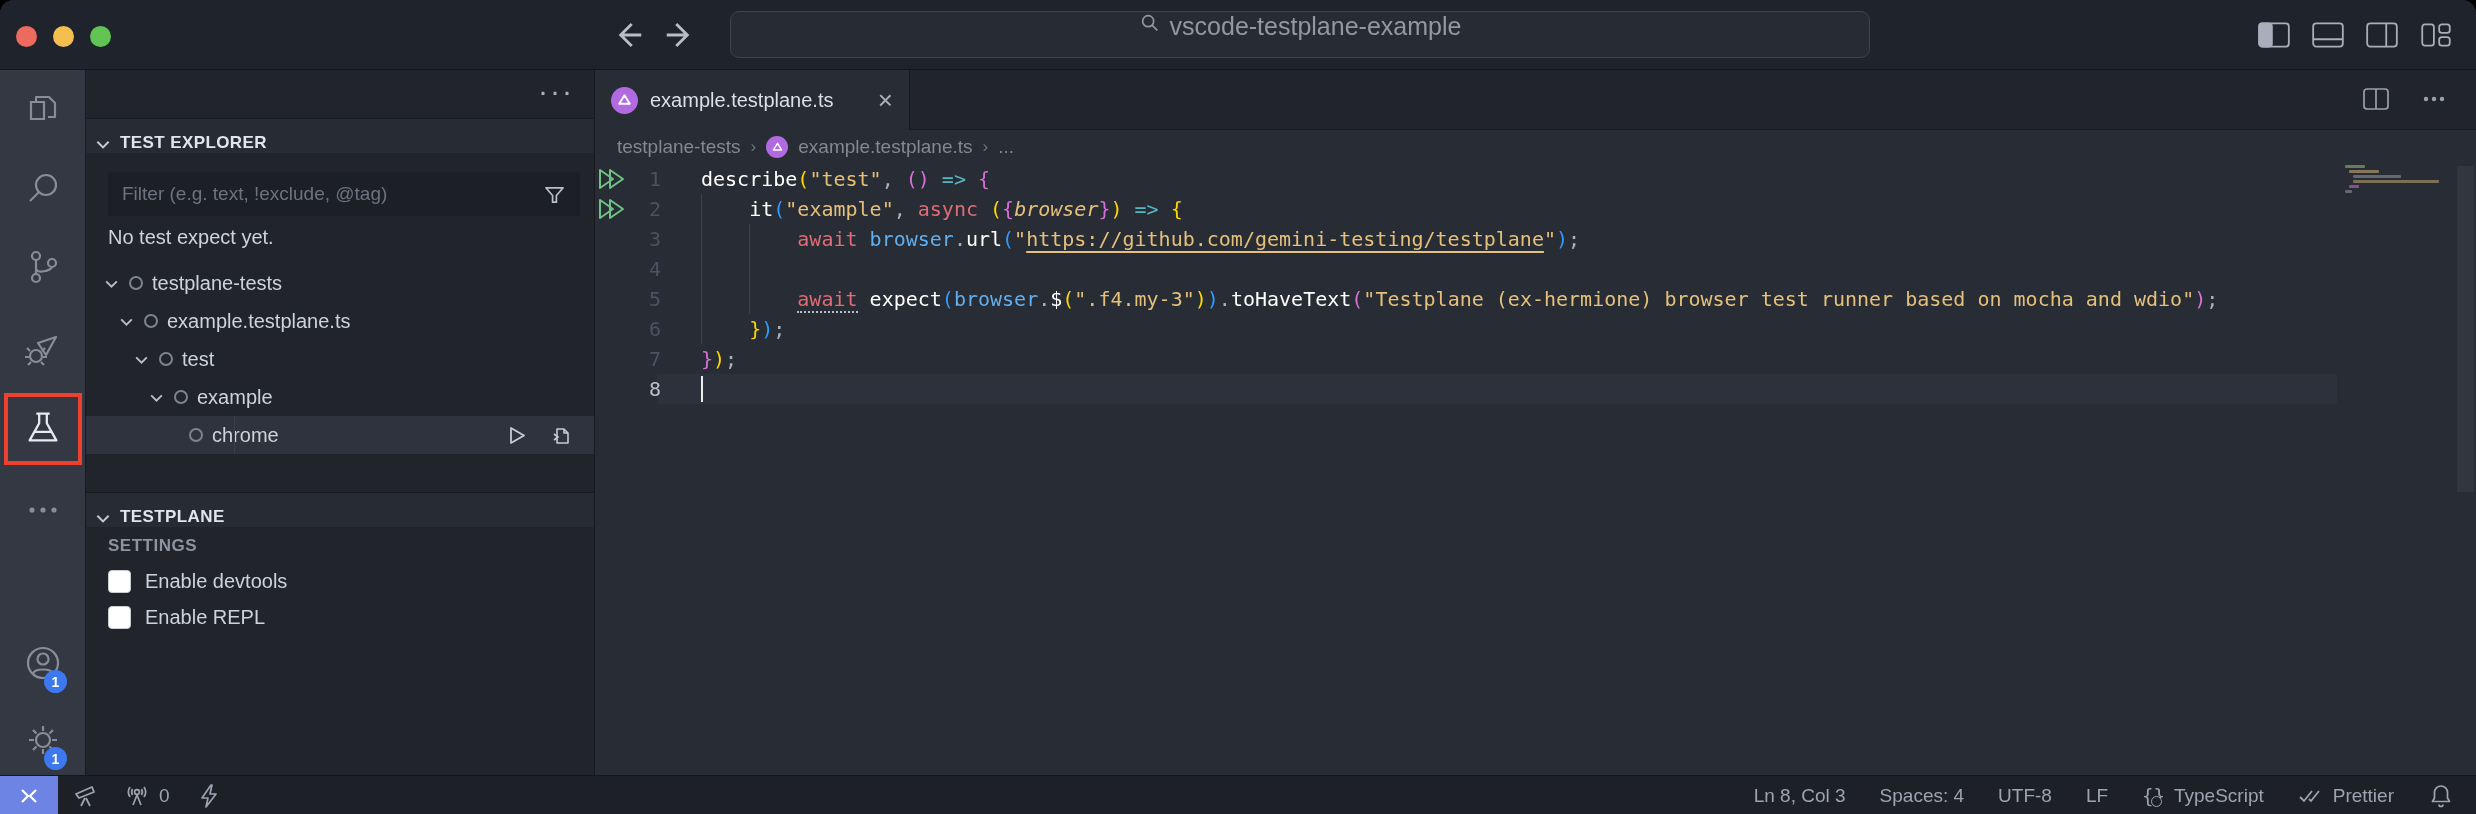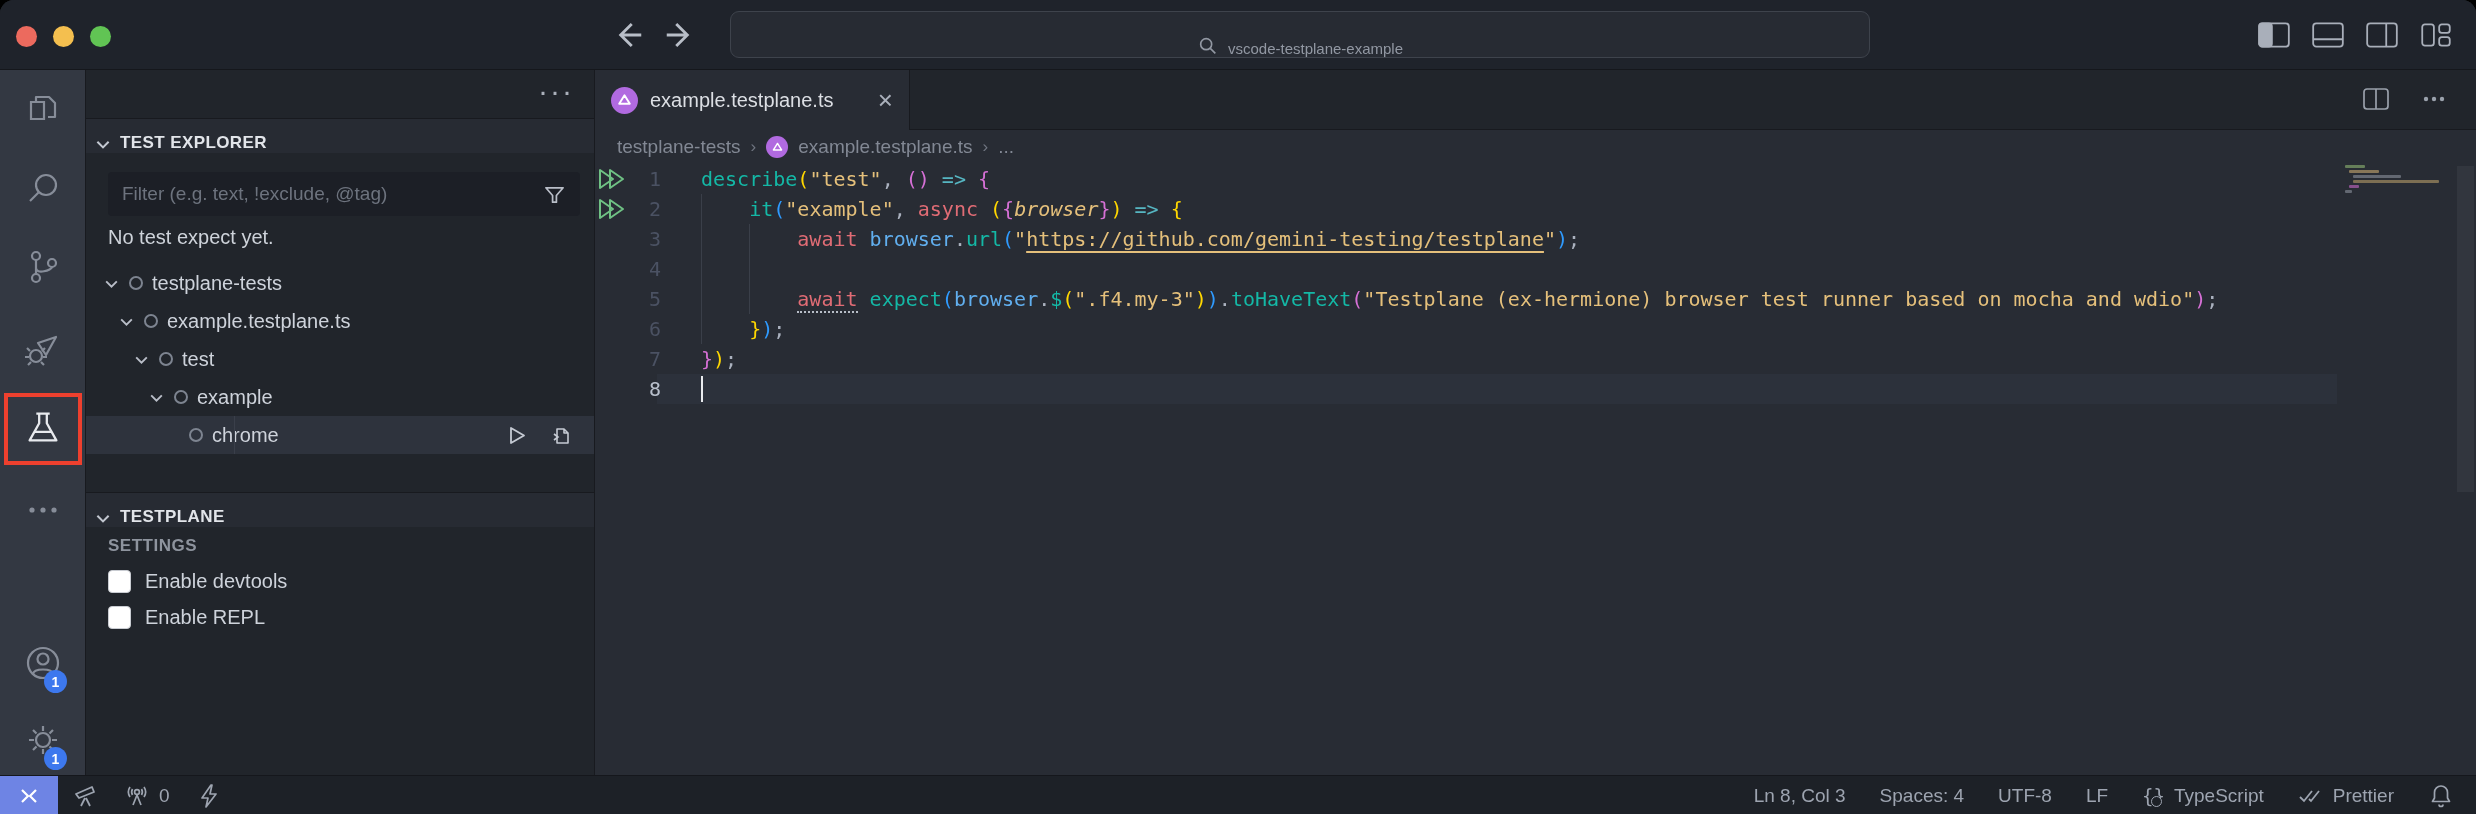--- a/index.html
+++ b/index.html
@@ -8,22 +8,22 @@
 
   
   .titlebar { position:absolute; left:0; top:0; width:2476px; height:70px; background:#1f232b; border-bottom:1px solid #15171c; }
   .traffic { position:absolute; top:26px; width:21px; height:21px; border-radius:50%; }
   .t-red   { left:16px;  background:#ec6a5e; }
   .t-yellow{ left:53px;  background:#f4bf4f; }
   .t-green { left:90px;  background:#61c454; }
   .nav-arrow { position:absolute; top:16px; width:38px; height:38px; color:#b8bec8; }
   .nav-back { left:608px; } .nav-fwd { left:662px; }
   .searchbox { position:absolute; left:730px; top:11px; width:1140px; height:47px; background:#272b33;
-               border:1px solid #3e434c; border-radius:9px; display:flex; align-items:flex-end; justify-content:center;
-               color:#9298a3; font-size:15px; gap:9px; }
+               border:1px solid #3e434c; border-radius:9px; display:flex; align-items:flex-start; justify-content:center;
+               color:#9298a3; font-size:25px; gap:9px; }
   .tb-icons { position:absolute; right:22px; top:18px; display:flex; gap:18px; color:#a9afba; }
   .tb-icons svg { width:36px; height:34px; }
 
   
   .activitybar { position:absolute; left:0; top:70px; width:86px; height:705px; background:#333842; border-right:1px solid #181a1f; }
   .ab-item { position:absolute; left:0; width:86px; height:66px; display:flex; align-items:center; justify-content:center; color:#878d99; }
   .ab-item svg { width:42px; height:42px; }
   .ab-active { color:#e8eaee; }
   .ab-badge { position:absolute; width:23px; height:23px; border-radius:50%; background:#3d78ee; color:#fff;
               font-size:14px; font-weight:bold; display:flex; align-items:center; justify-content:center; }
@@ -67,21 +67,21 @@
   .bc-sep { font-size:17px; color:#6f7580; }
   .code { position:absolute; left:0; top:94px; width:100%; font-family:"DejaVu Sans Mono","Liberation Mono",monospace; font-size:20px; }
   .code-line { position:absolute; left:0; width:100%; height:30px; line-height:30px; }
   .cl-hl { position:absolute; left:62px; width:1680px; top:0; bottom:0; background:#2c313b; }
   .ln-num { position:absolute; left:0; width:66px; text-align:right; color:#4b5263; }
   .code-line.current .ln-num { color:#b9c0cc; }
   .ln-run { position:absolute; left:2px; top:3px; width:32px; height:24px; color:#6fc184; }
   .ln-text { position:absolute; left:106px; white-space:pre; }
   .guide { position:absolute; top:0; bottom:0; width:1px; background:#3a3f49; }
   .cursor { position:absolute; left:106px; top:2px; width:2px; height:26px; background:#e8eaed; }
-  .tok-fn{color:#14b8a6} .tok-str{color:#e5c07b} .tok-kw{color:#e06c75} .tok-var{color:#61afef}
+  .tok-fn{color:#ffffff} .tok-str{color:#e5c07b} .tok-kw{color:#e06c75} .tok-var{color:#61afef}
   .tok-param{color:#e5c07b; font-style:italic} .tok-op{color:#56b6c2} .tok-fg{color:#abb2bf}
   .tok-b1{color:#ffd700} .tok-b2{color:#d670d6} .tok-b3{color:#2f9bff}
   .tok-link{color:#e5c07b; text-decoration:underline; text-underline-offset:5px;}
   .tok-kwdot{color:#e06c75; border-bottom:2px dotted #b8bec8;}
   .minimap { position:absolute; left:1750px; top:95px; width:112px; height:30px; }
   .minimap div { position:absolute; height:3px; border-radius:1px; }
   .scrollbar { position:absolute; left:1862px; top:96px; width:17px; height:326px; background:rgba(255,255,255,.05); }
 
   
   .statusbar { position:absolute; left:0; top:775px; width:2476px; height:39px; background:#1d2127; border-top:1px solid #15171c;

